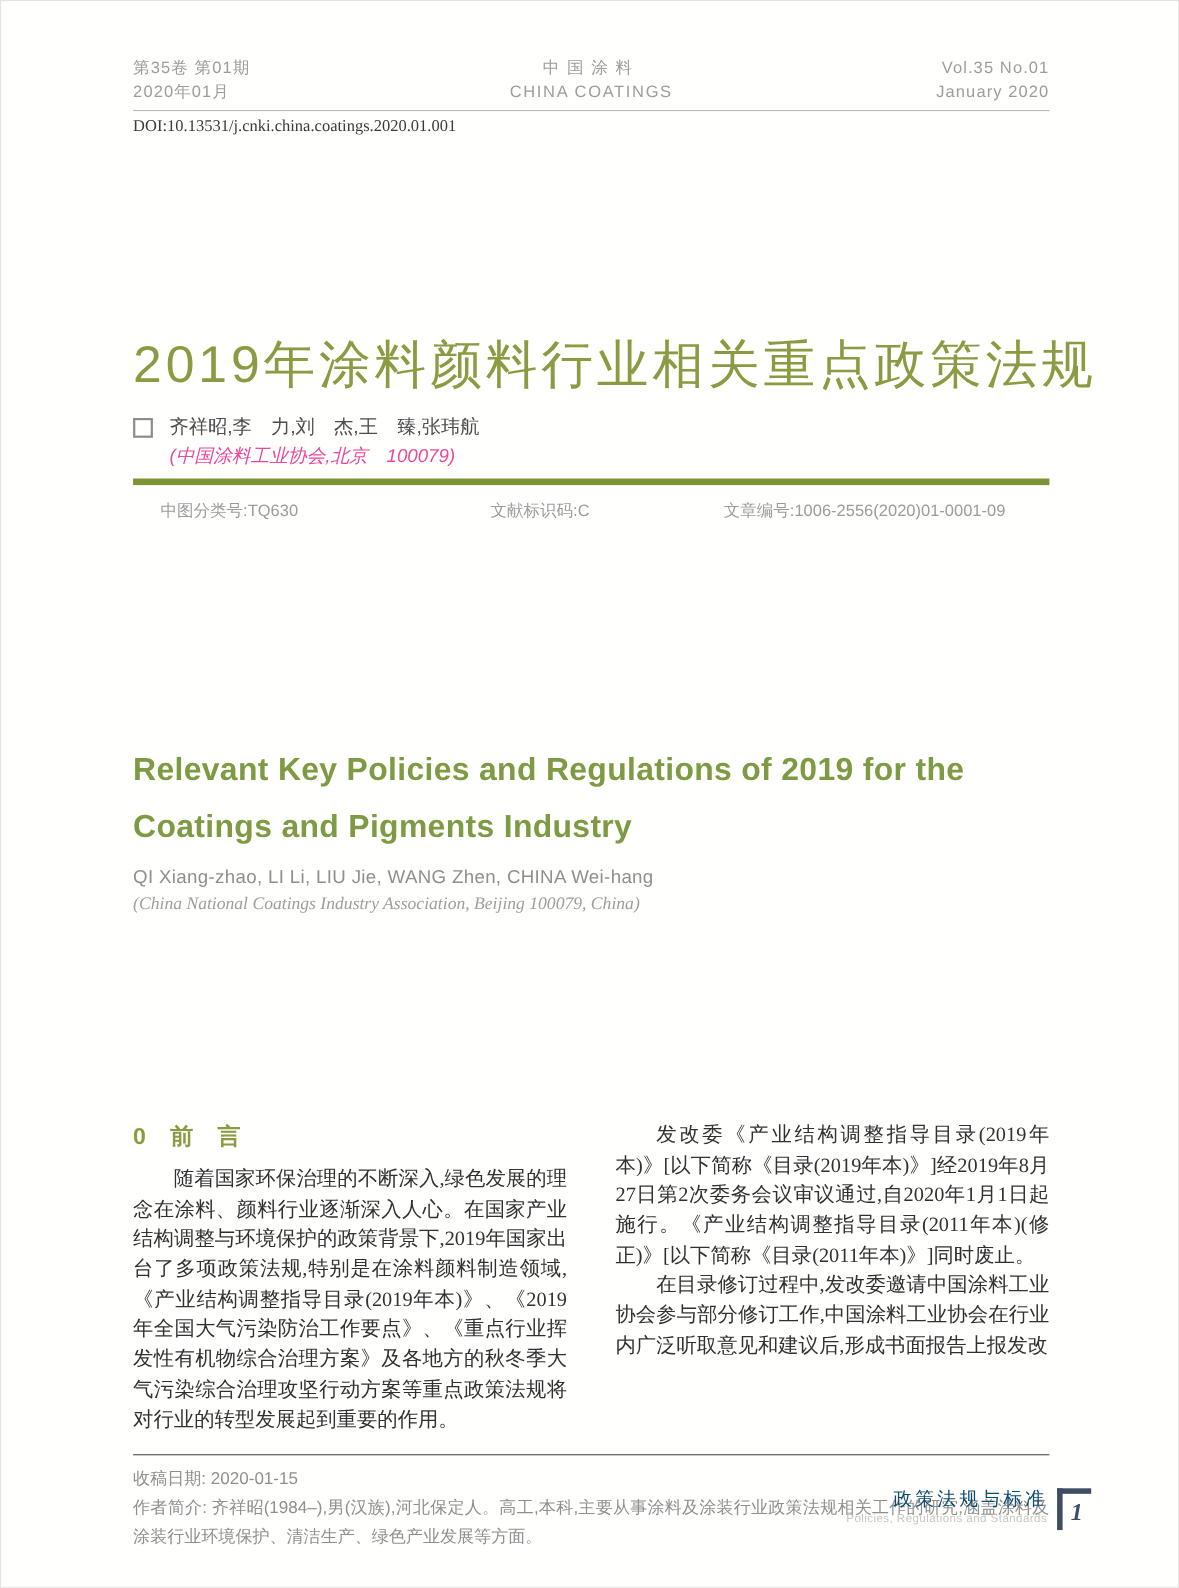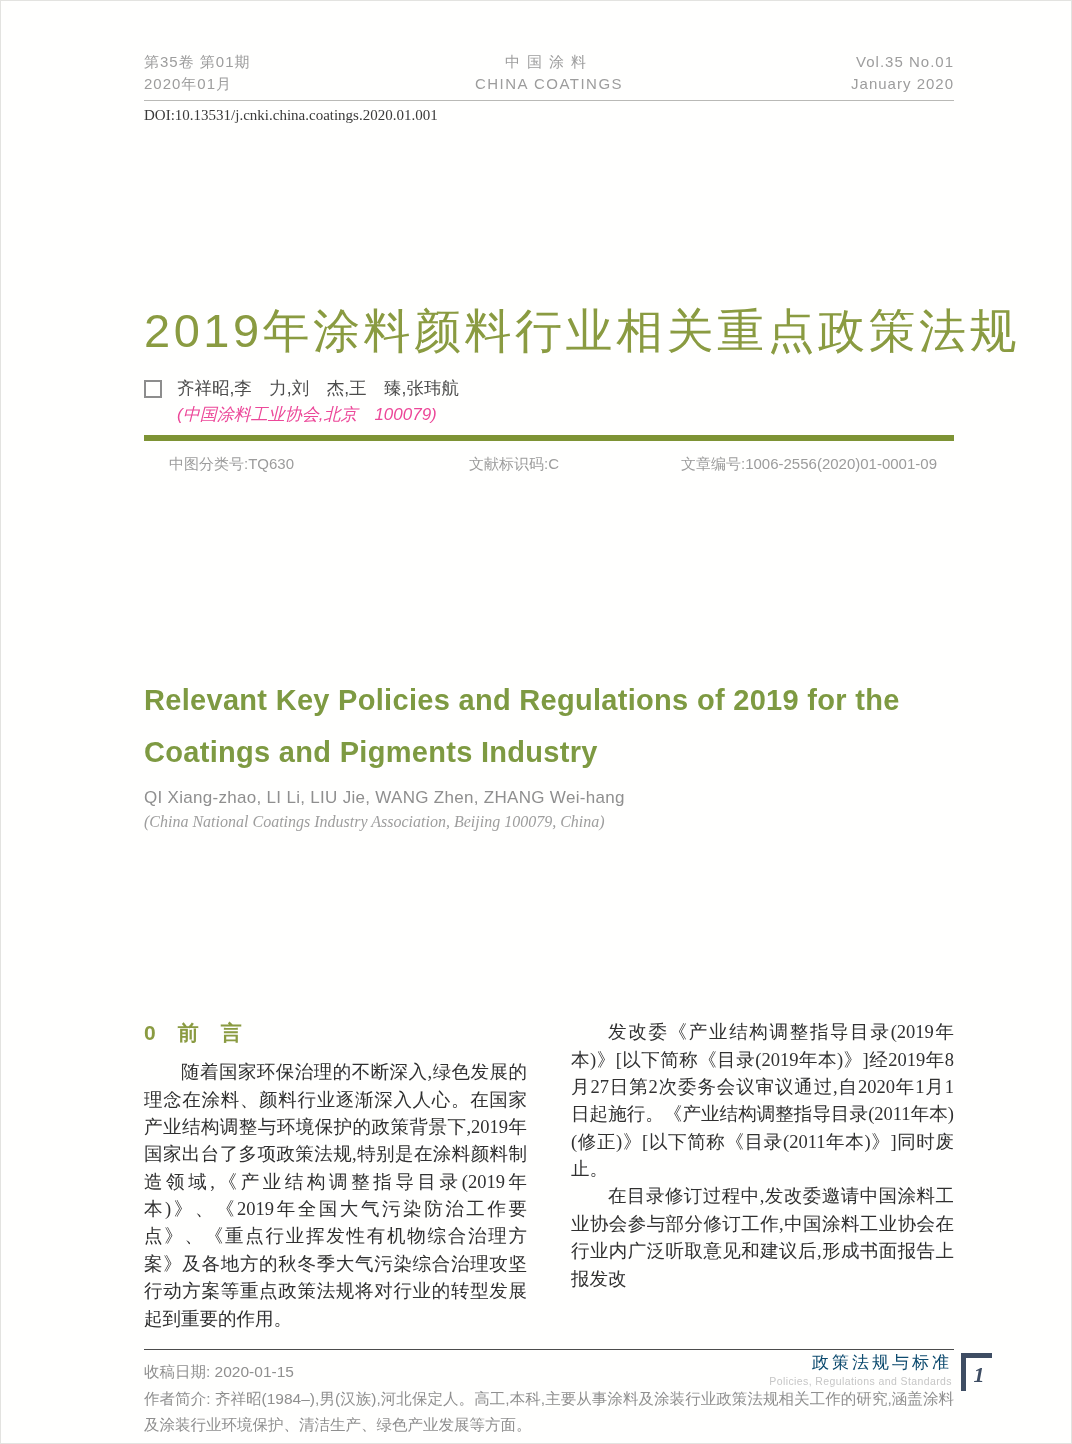--- a/index.html
+++ b/index.html
@@ -8,21 +8,20 @@
     width: 1072px;
     height: 1444px;
     background: #fffffe;
     border: 1px solid #e3e3e0;
     box-sizing: border-box;
     overflow: hidden;
     font-family: "Liberation Sans", sans-serif;
   }
   .content {
     padding: 0 117px 0 120px;
-    margin-left: 23px;
   }
   
   .journal-header {
     display: flex;
     justify-content: space-between;
     padding-top: 50px;
     font-size: 15px;
     line-height: 22px;
     color: #9d9d9d;
     letter-spacing: 1px;
@@ -222,21 +221,21 @@
 
     <div class="green-rule"></div>
 
     <div class="meta-row">
       <span class="m1">中图分类号:TQ630</span>
       <span class="m2">文献标识码:C</span>
       <span class="m3">文章编号:1006-2556(2020)01-0001-09</span>
     </div>
 
     <h2 class="title-en">Relevant Key Policies and Regulations of 2019 for the Coatings and Pigments Industry</h2>
-    <div class="authors-en">QI Xiang-zhao, LI Li, LIU Jie, WANG Zhen, ZHANG Wei-hang</div>
+    <div class="authors-en">QI Xiang-zhao, LI Li, LIU Jie, WANG Zhen, CHINA Wei-hang</div>
     <div class="affiliation-en">(China National Coatings Industry Association, Beijing 100079, China)</div>
 
     <div class="columns">
       <div class="col">
         <h3 class="sec-head">0　前　言</h3>
         <p>随着国家环保治理的不断深入,绿色发展的理念在涂料、颜料行业逐渐深入人心。在国家产业结构调整与环境保护的政策背景下,2019年国家出台了多项政策法规,特别是在涂料颜料制造领域,《产业结构调整指导目录(2019年本)》、《2019年全国大气污染防治工作要点》、《重点行业挥发性有机物综合治理方案》及各地方的秋冬季大气污染综合治理攻坚行动方案等重点政策法规将对行业的转型发展起到重要的作用。</p>
       </div>
       <div class="col">
         <p>发改委《产业结构调整指导目录(2019年本)》[以下简称《目录(2019年本)》]经2019年8月27日第2次委务会议审议通过,自2020年1月1日起施行。《产业结构调整指导目录(2011年本)(修正)》[以下简称《目录(2011年本)》]同时废止。</p>
         <p>在目录修订过程中,发改委邀请中国涂料工业协会参与部分修订工作,中国涂料工业协会在行业内广泛听取意见和建议后,形成书面报告上报发改</p>

